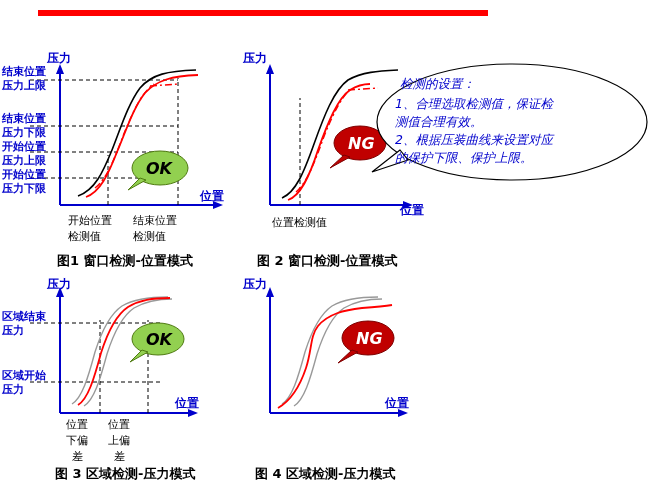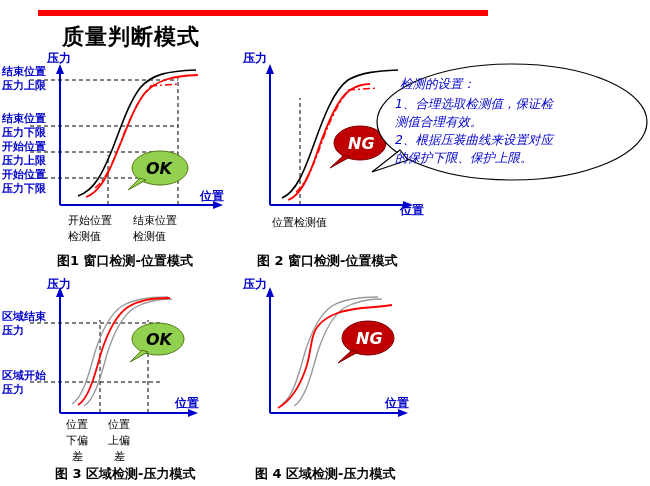--- a/index.html
+++ b/index.html
@@ -34,21 +34,20 @@
   .dash{stroke:#000000;stroke-width:1;stroke-dasharray:4 3;fill:none;}
   .dashred{stroke:#ff0000;stroke-width:1.4;stroke-dasharray:7 3 2 3;fill:none;}
   .gray{stroke:#999999;stroke-width:1.4;fill:none;}
 </style>
 </head>
 <body>
 
 <div class="stage">
 
   <div class="topbar"></div>
-  <div class="title">质量判断模式</div>
 
   <svg width="650" height="486">
 
     <g>
 
       <path class="axis" d="M60,205 L60,72"></path>
       <path class="axis" d="M60,205 L215,205"></path>
       <polygon points="60,64 56,74 64,74" fill="#0000cc"></polygon>
       <polygon points="223,205 213,201 213,209" fill="#0000cc"></polygon>
 

